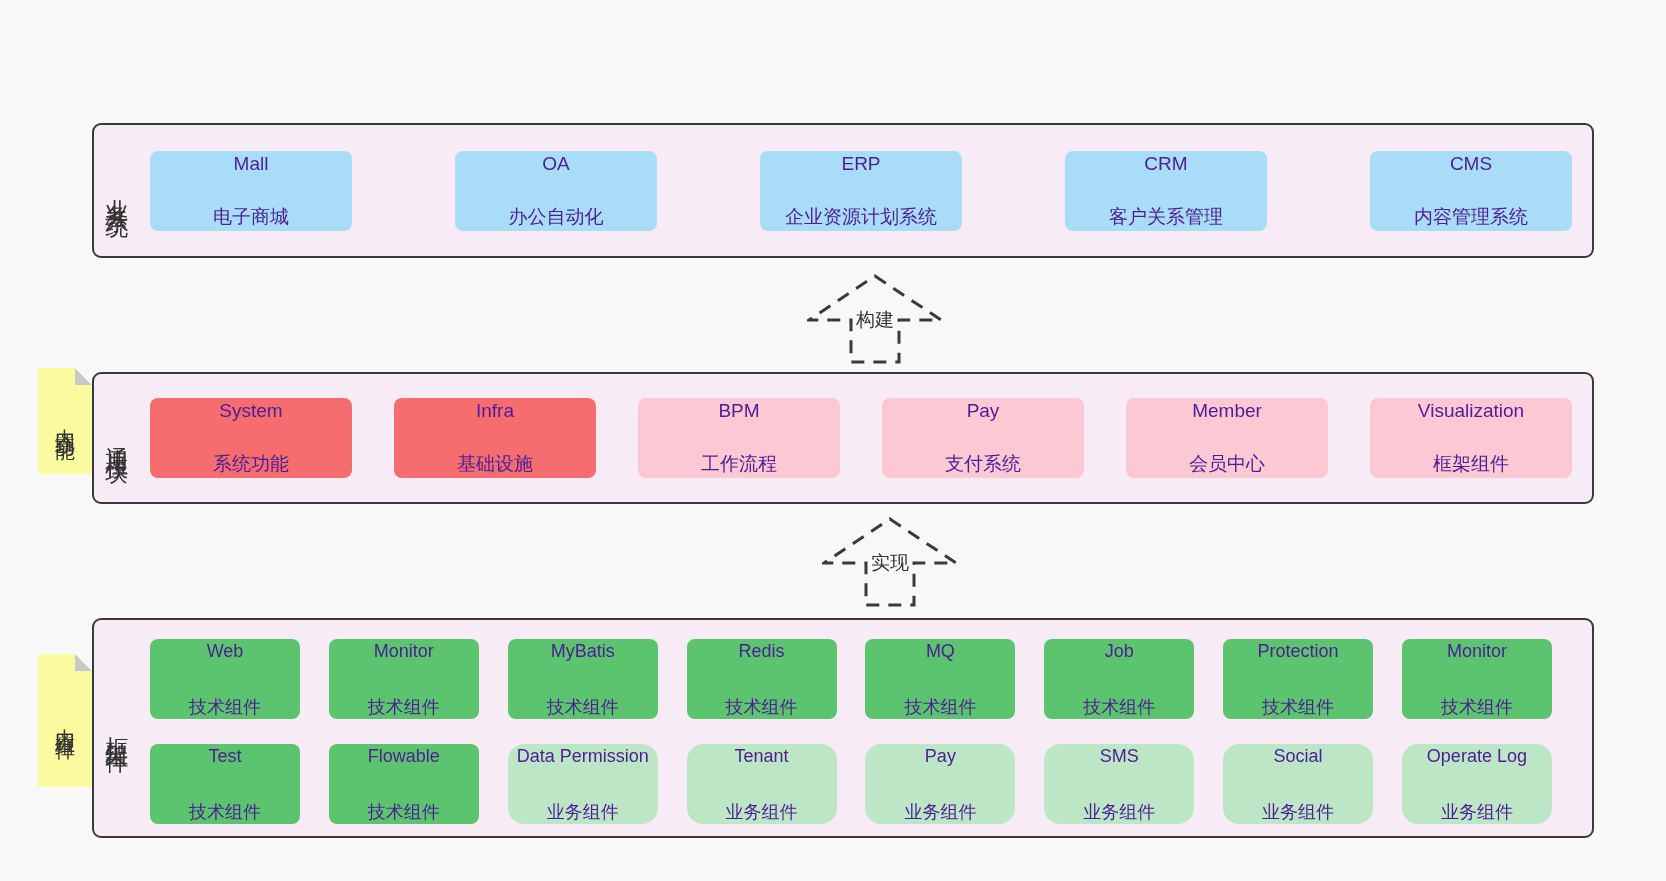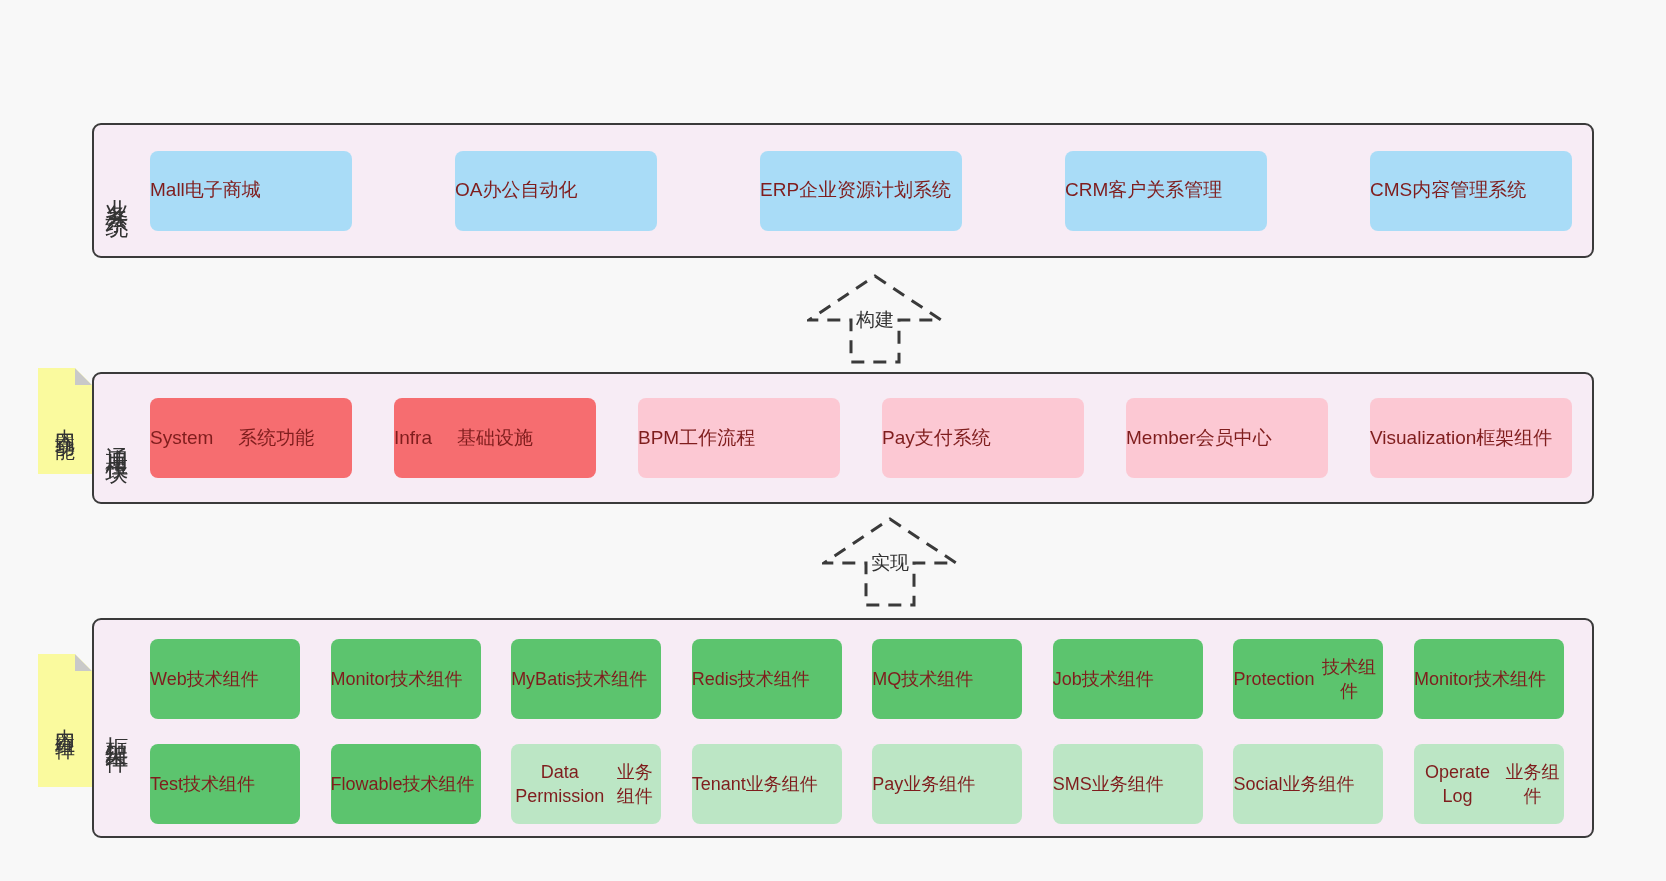--- a/index.html
+++ b/index.html
@@ -36,40 +36,40 @@
     letter-spacing:5px;
     color:#333;
     line-height:1.05;
   }
   .row6{
     position:absolute;left:56px;right:20px;top:50%;
     transform:translateY(-50%);
     display:flex;justify-content:space-between;
   }
   .row8{
-    position:absolute;left:56px;right:28px;height:80px;
+    position:absolute;left:56px;right:40px;height:80px;
     display:flex;justify-content:space-between;
   }
   .row8.r1{top:19px;}
   .row8.r2{top:124px;}
   .node{
     border-radius:8px;
-    display:flex;
-    align-items:center;justify-content:flex-start;
+    display:flex;flex-direction:column;
+    align-items:center;justify-content:space-between;
     text-align:center;
     font-size:19px;line-height:1.42;
-    color:#7f1d1d;
+    color:#4c1d95;
   }
   .node.w6{width:202px;height:80px;}
   .node.w8{width:150px;height:80px;font-size:18px;line-height:1.35;}
   .blue{background:#a9dcf7;}
   .red{background:#f66d70;gap:25px;}
   .pink{background:#fcc8d3;}
   .green{background:#5cc46e;}
-  .green-light{background:#bce6c5;}
+  .green-light{background:#bce6c5;border-radius:16px;}
   .sticky{
     position:absolute;left:38px;width:54px;
     background:#fafa9e;
     clip-path:polygon(0 0,calc(100% - 17px) 0,100% 17px,100% 100%,0 100%);
     display:flex;align-items:center;justify-content:center;
   }
   .sticky-features{top:368px;height:106px;}
   .sticky-components{top:654px;height:133px;}
   .sticky .vtext{font-size:20px;letter-spacing:4px;}
   .fold{

